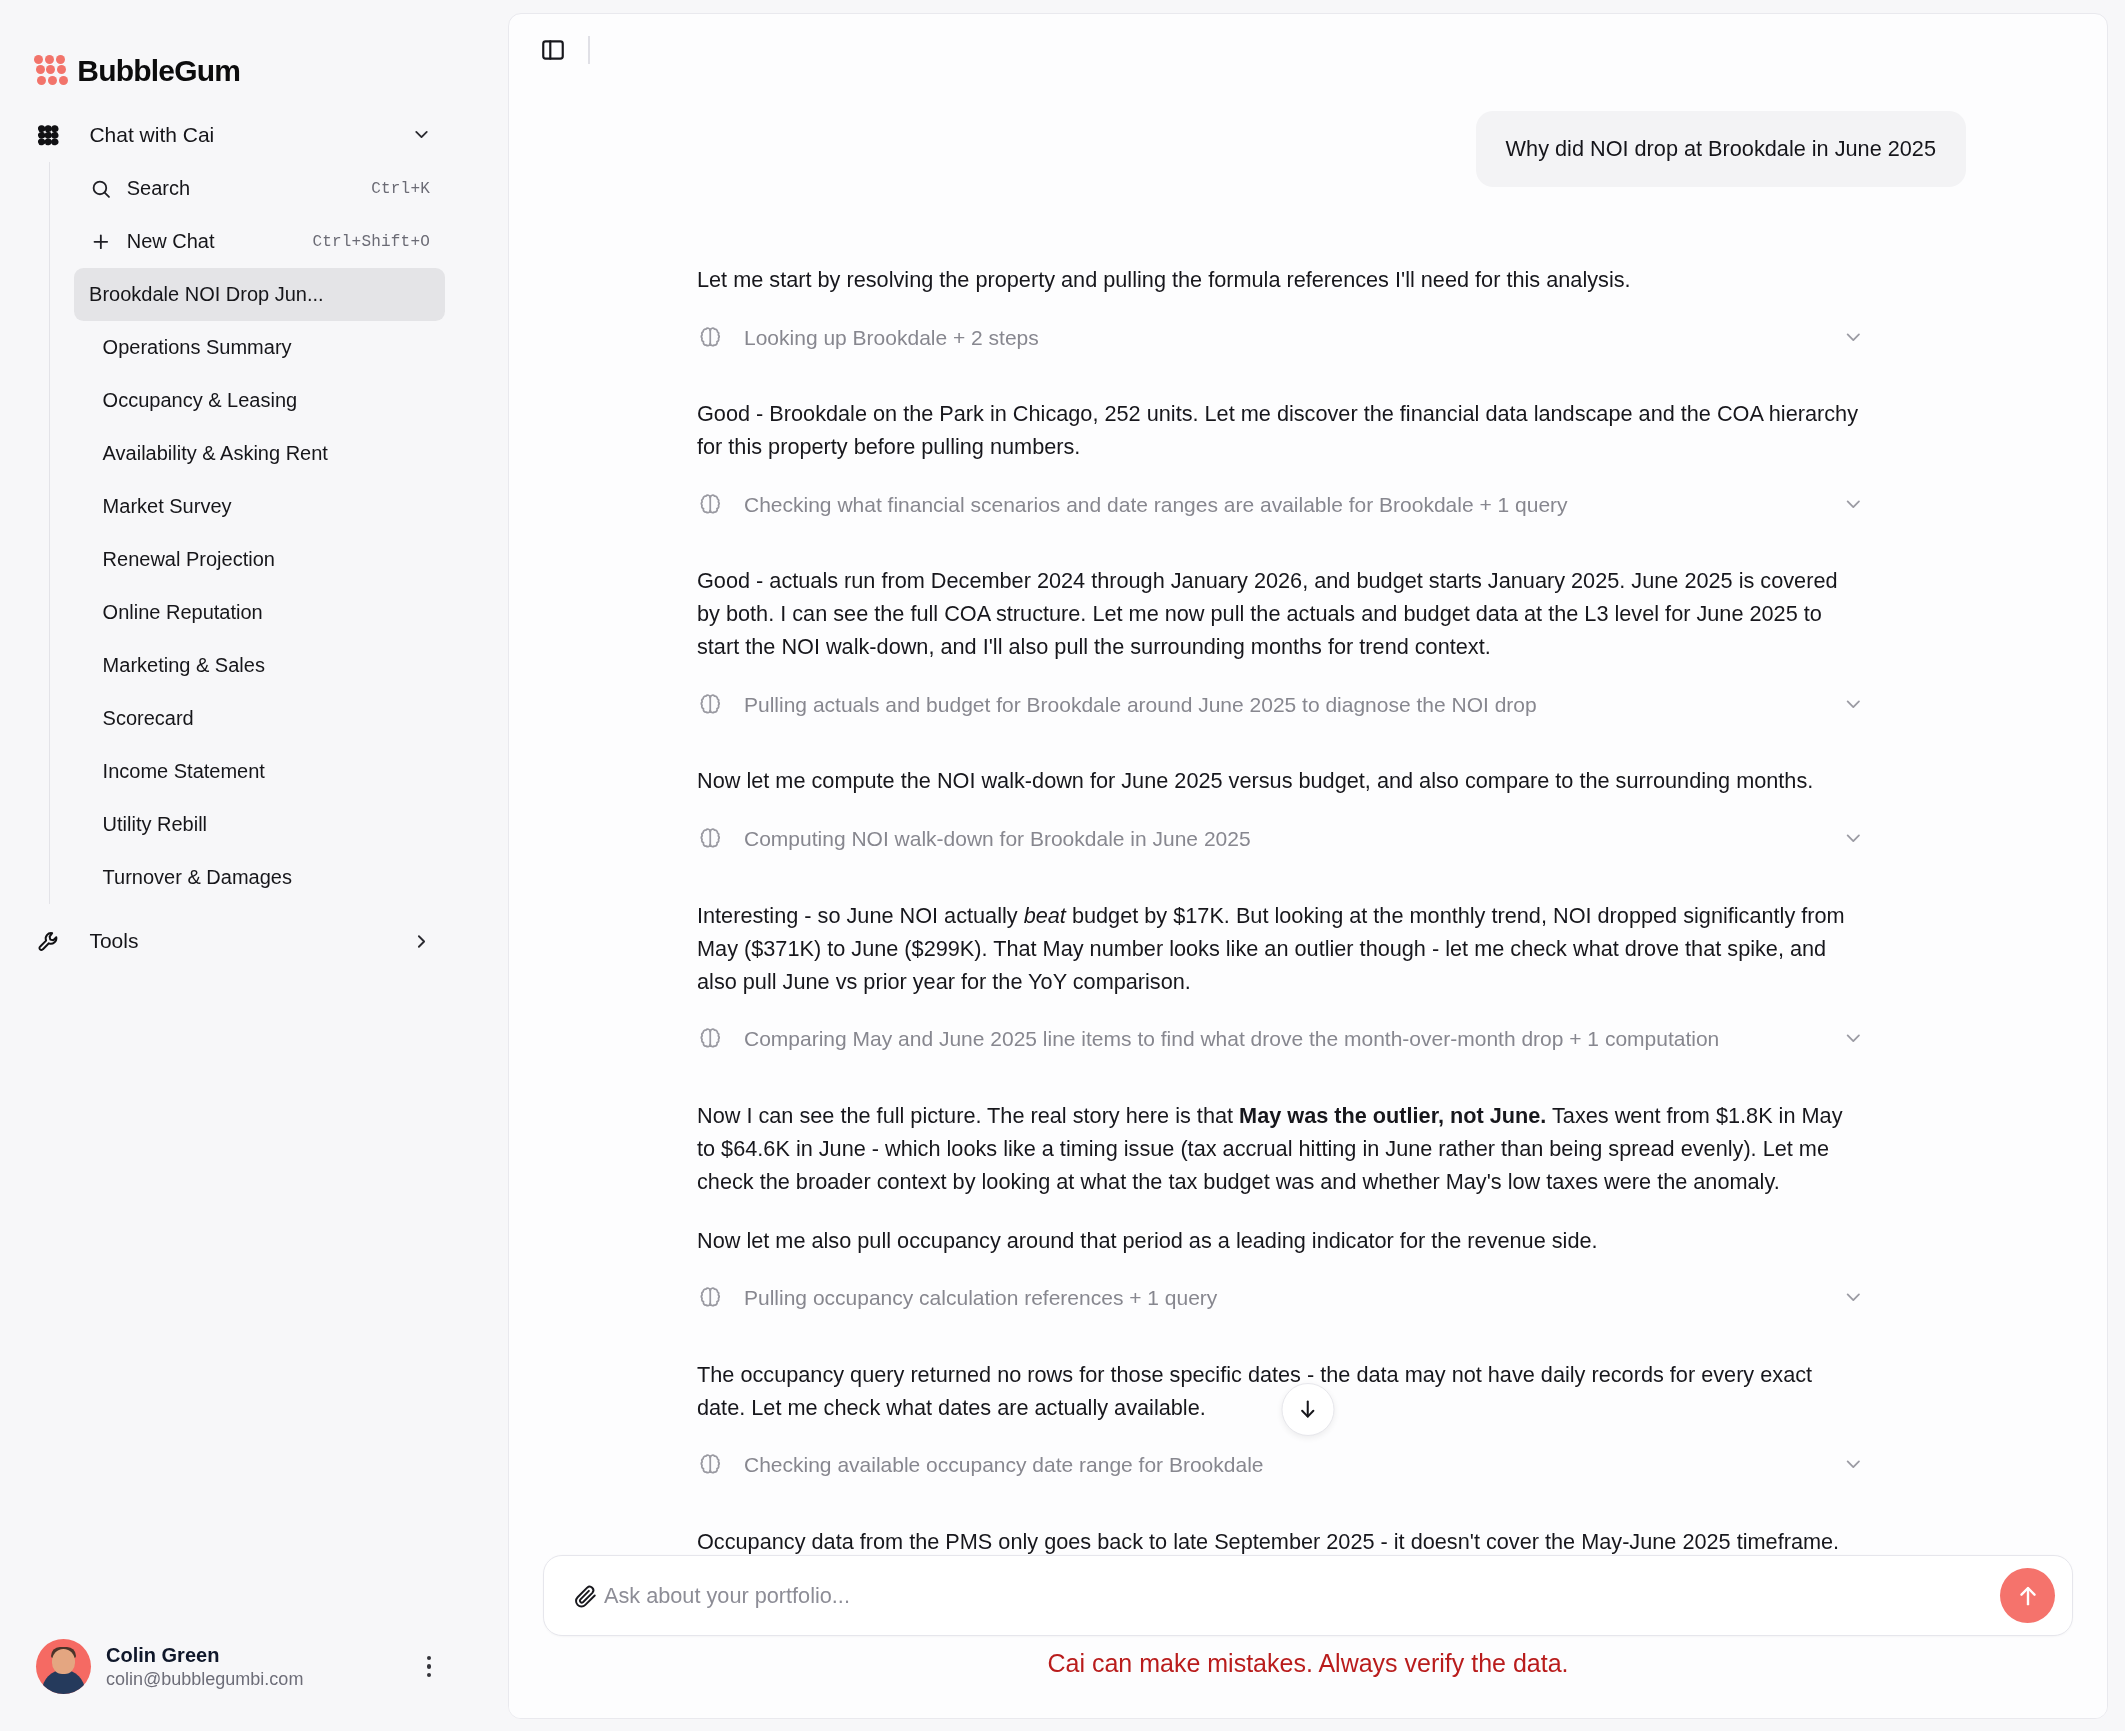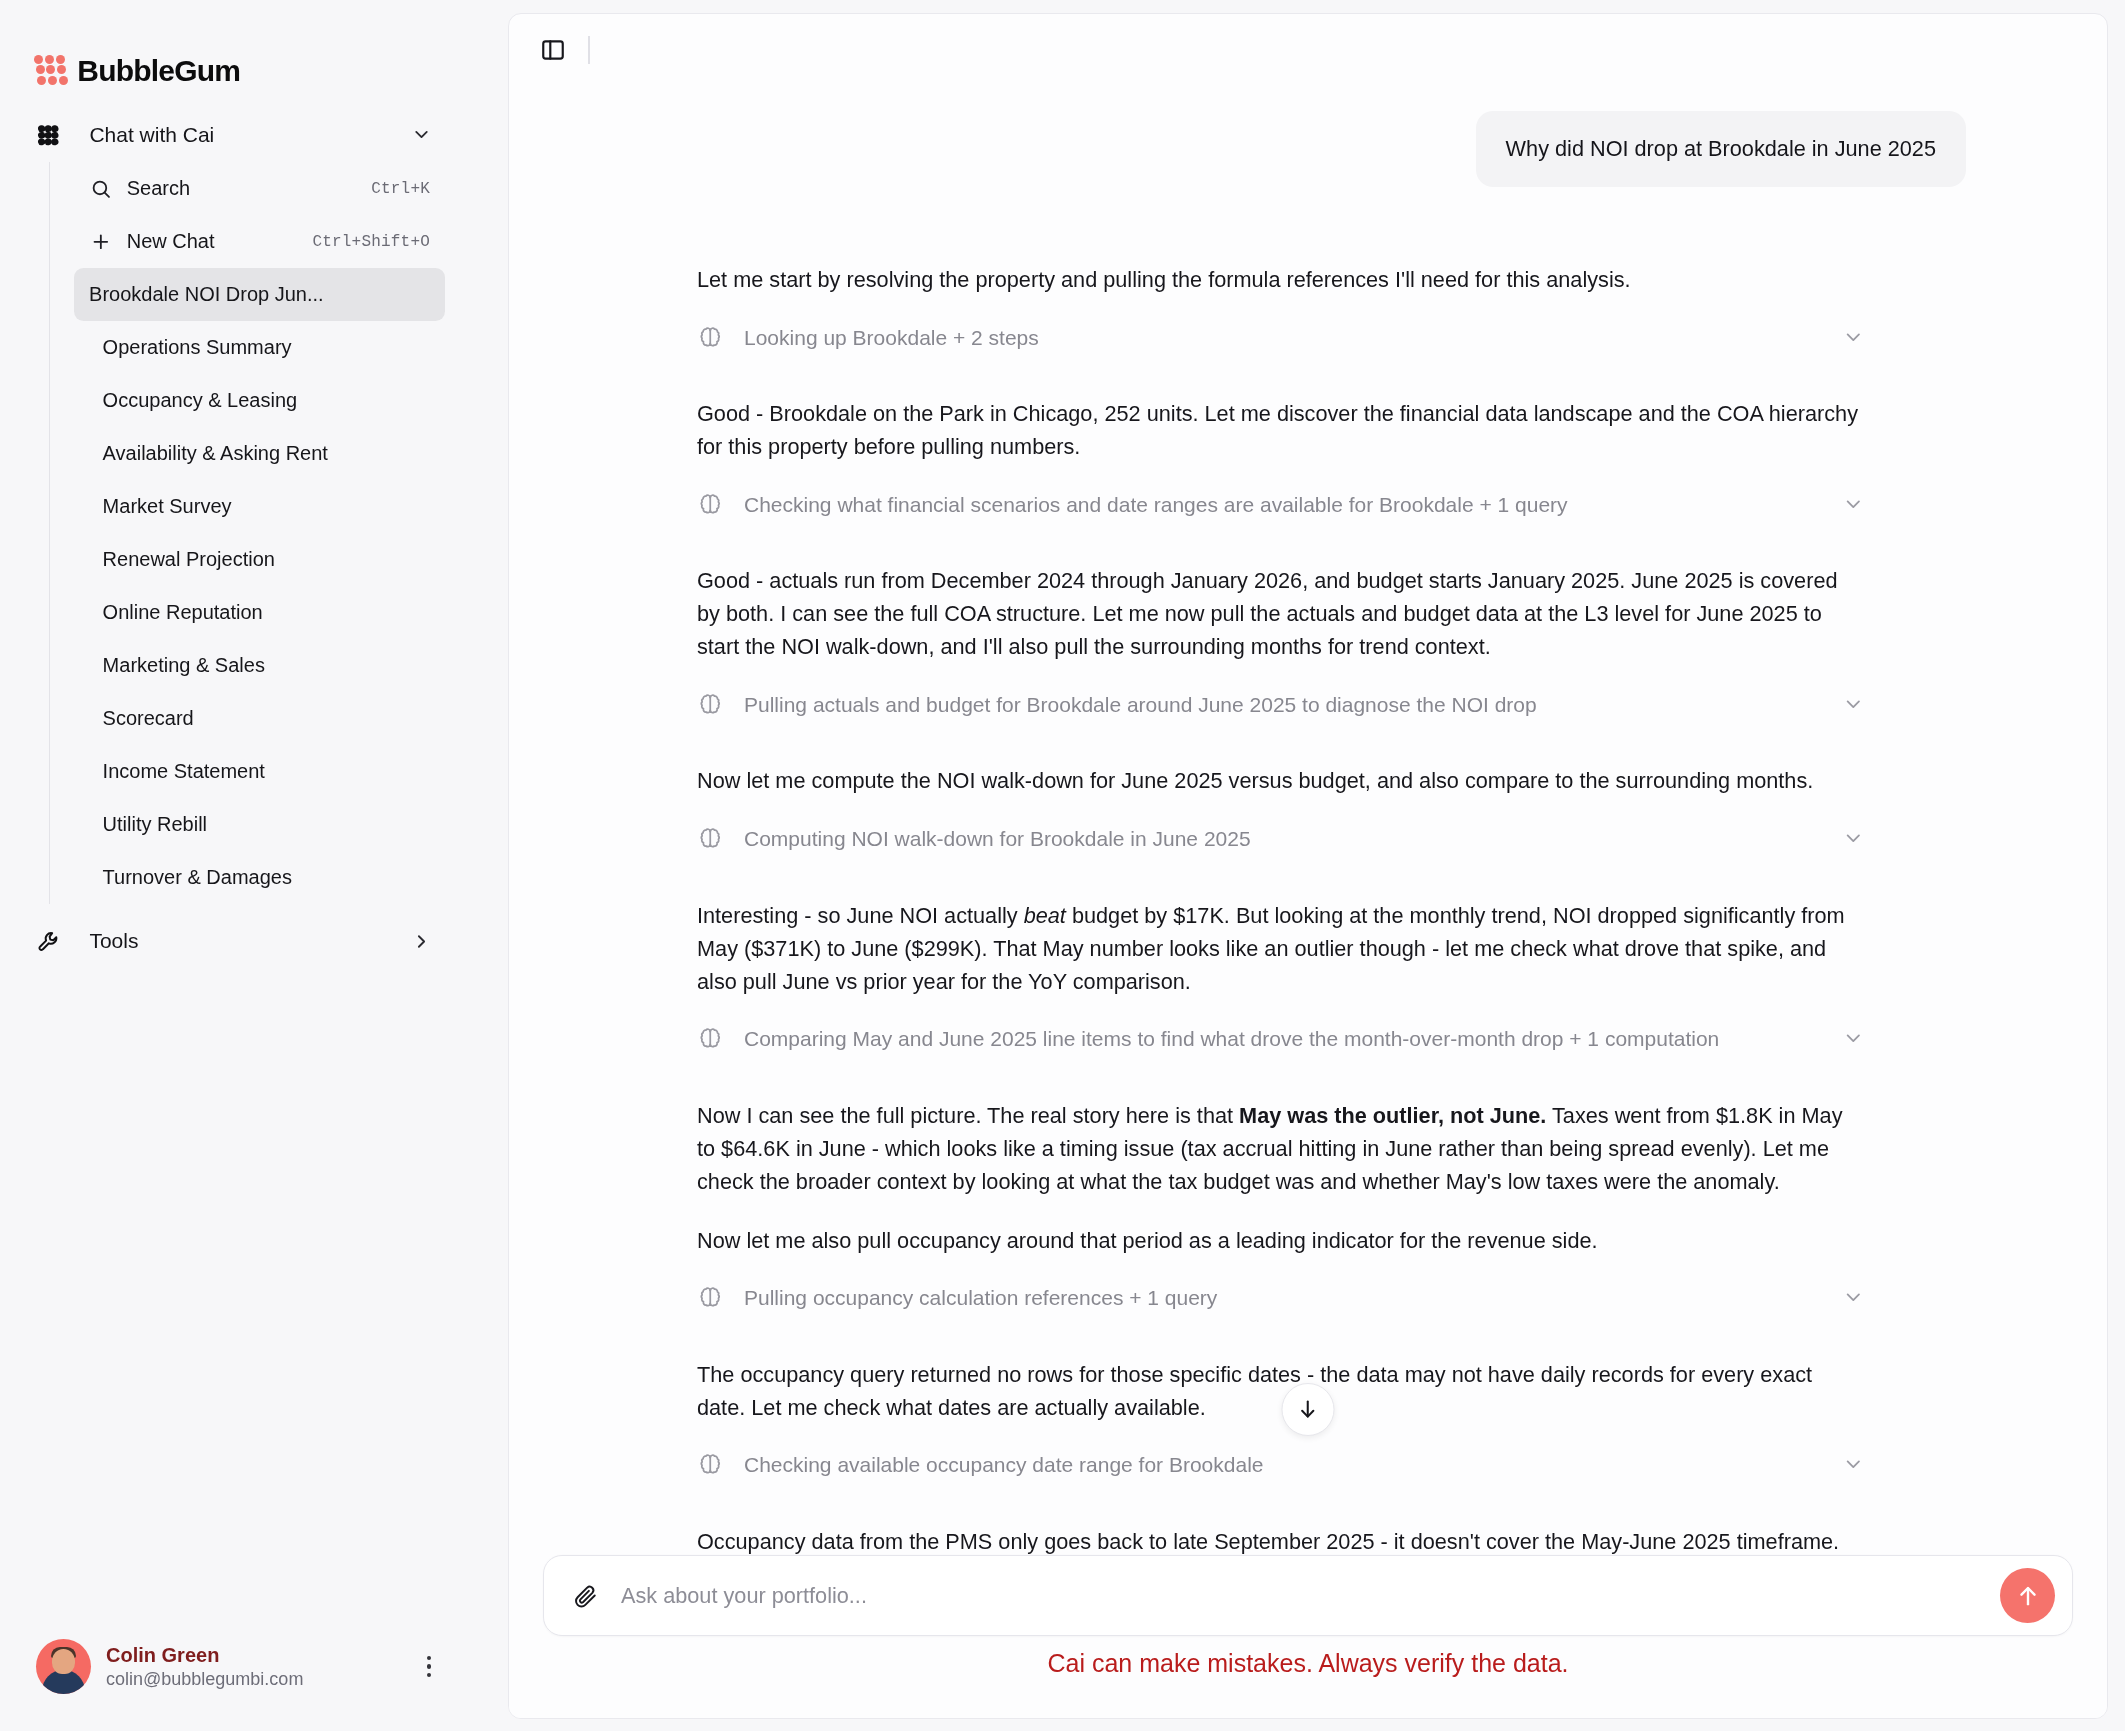--- a/index.html
+++ b/index.html
@@ -154,21 +154,21 @@
     left: 15px; top: 7.5px;
   }
   .avatar .body {
     position: absolute;
     width: 43px; height: 24.5px;
     border-radius: 21px 21px 0 0;
     background: #253a5c;
     left: 5.6px; bottom: 0;
   }
   .user-meta { display: flex; flex-direction: column; line-height: 1.25; }
-  .user-name { font-size: 20px; color: #7f1d1d; font-weight: bold; }
+  .user-name { font-size: 20px; color: #0f172a; font-weight: bold; }
   .user-mail { font-size: 18px; color: #6d6d78; }
   .dots {
     margin-left: auto;
     width: 32px; height: 32px;
     display: flex; flex-direction: column; align-items: center; justify-content: center;
     gap: 3.8px;
     cursor: pointer;
   }
   .dots span { width: 4.7px; height: 4.7px; border-radius: 50%; background: #33333a; display:block; }
 
@@ -279,21 +279,21 @@
     z-index: 6;
   }
   .composer {
     height: 81px;
     border: 0.9px solid #e6e6ec;
     border-radius: 19px;
     background: #fff;
     display: flex;
     align-items: center;
     padding: 0 17px 0 26px;
-    gap: 21px;
+    gap: 4px;
     box-shadow: 0 0.9px 1.9px rgba(0,0,0,0.03);
   }
   .clip { width: 30px; height: 30px; flex: 0 0 30px; display:flex; align-items:center; justify-content:center; cursor:pointer;}
   .composer-input {
     flex: 1 1 auto;
     border: none;
     outline: none;
     font-size: 21.7px;
     color: #15151a;
     font-family: "Liberation Sans", sans-serif;

